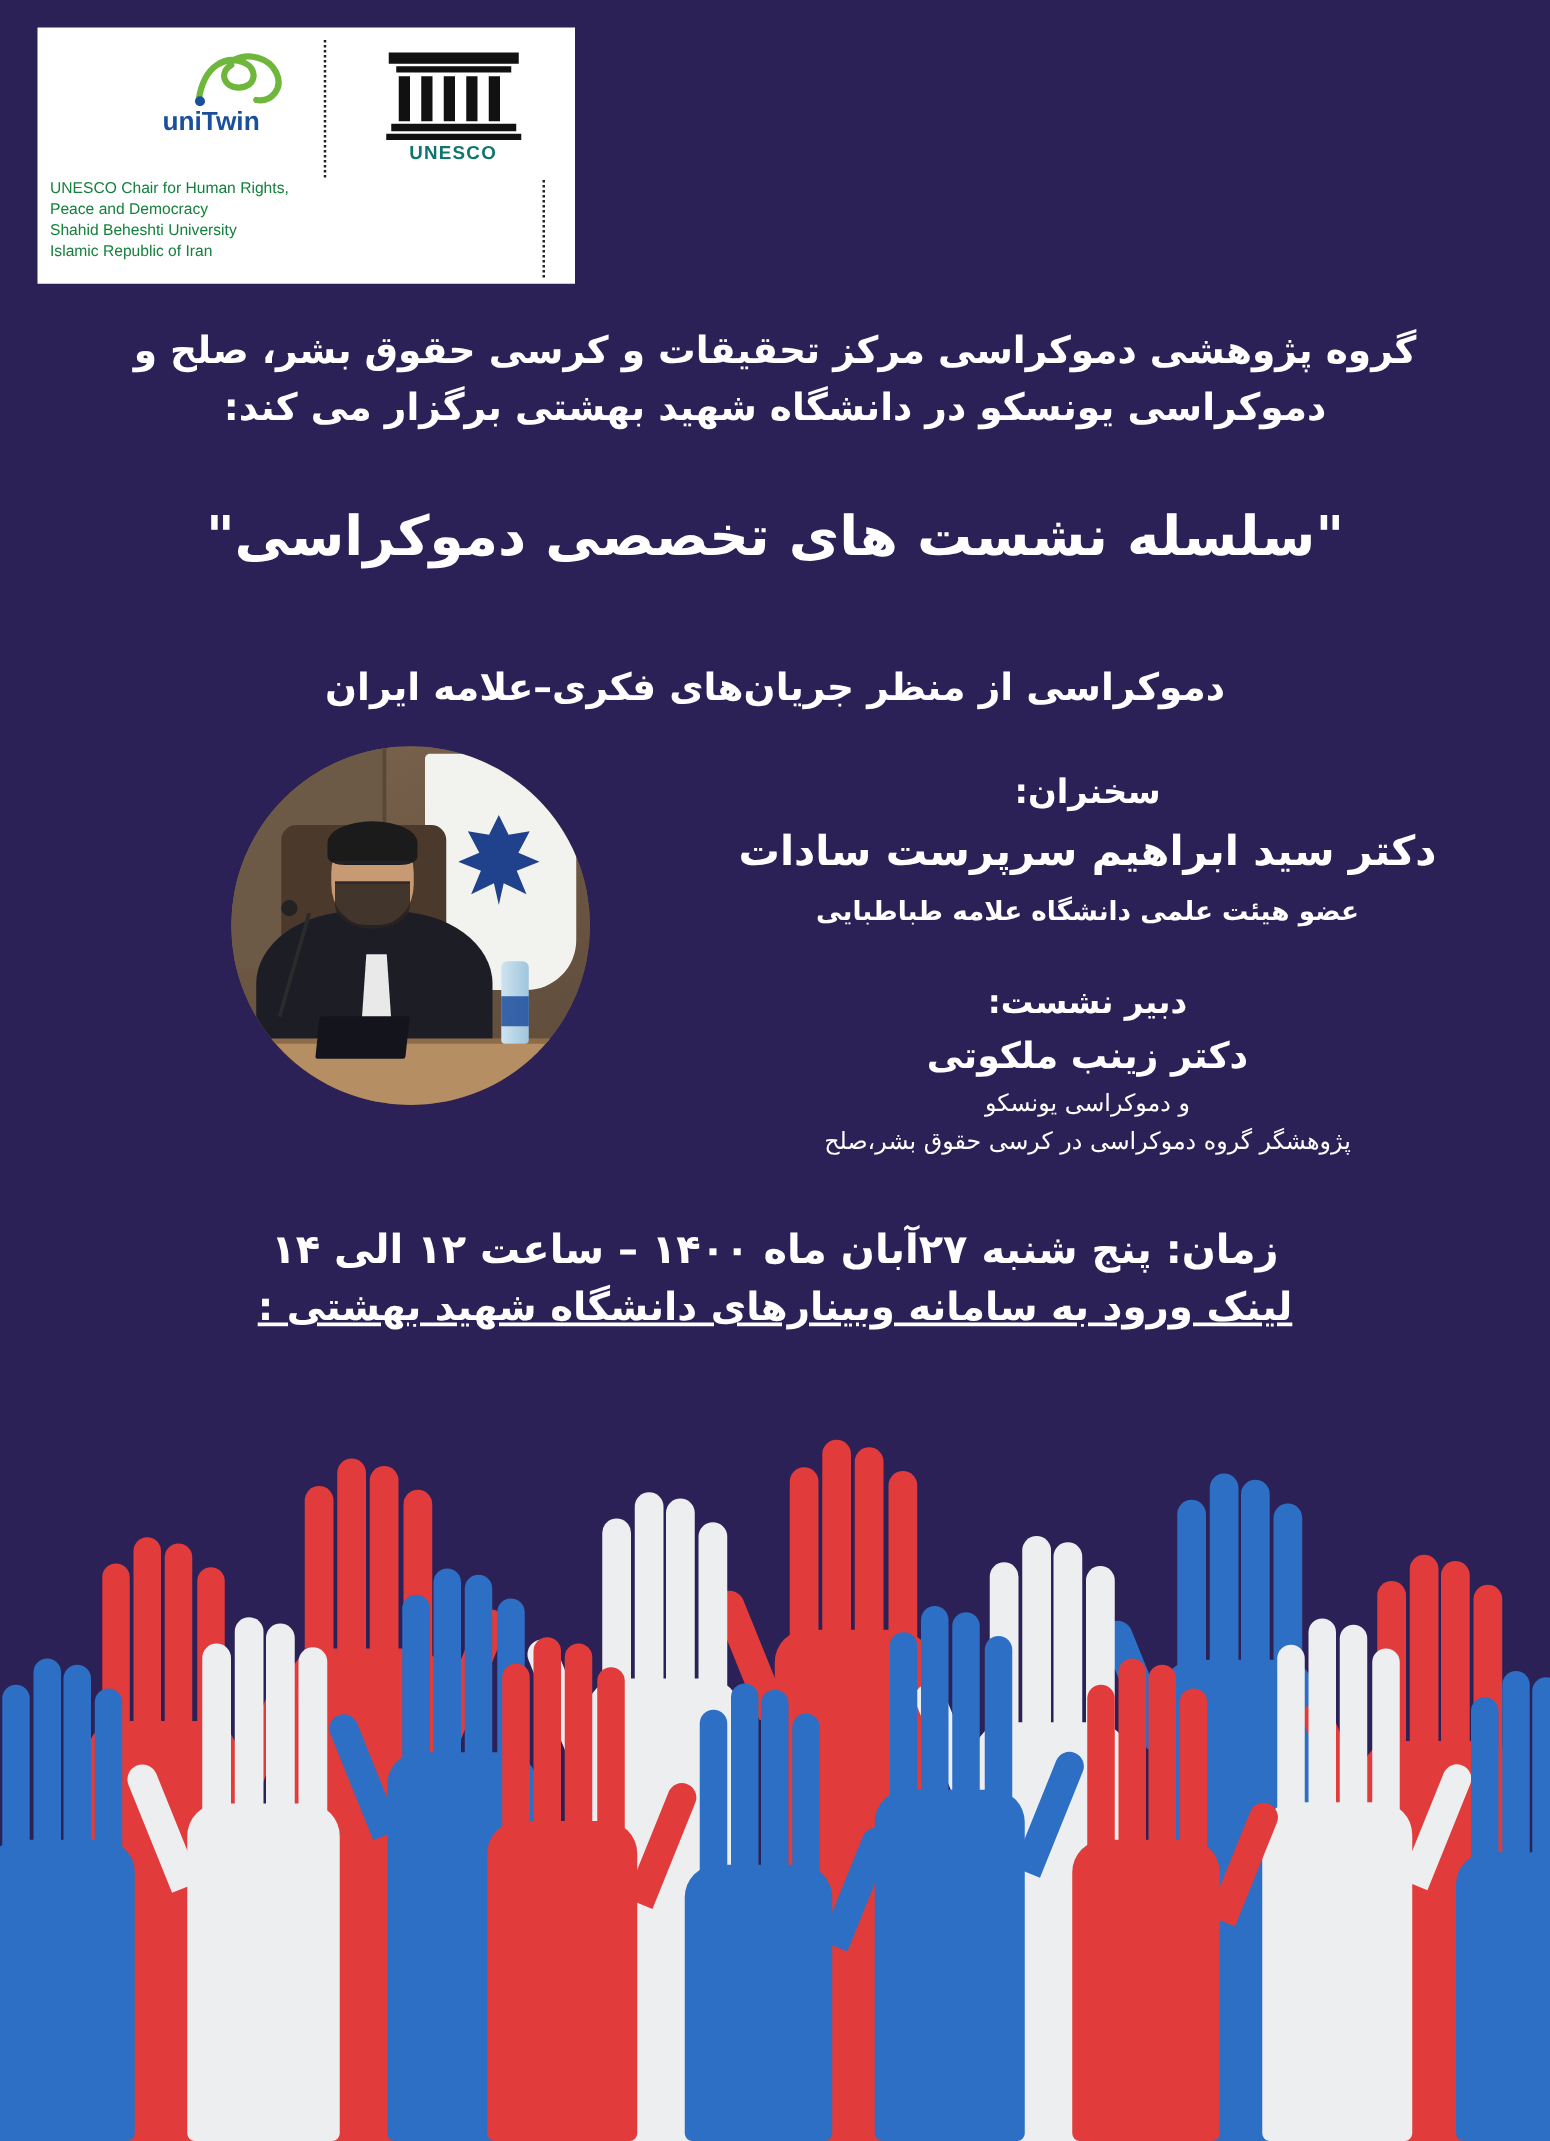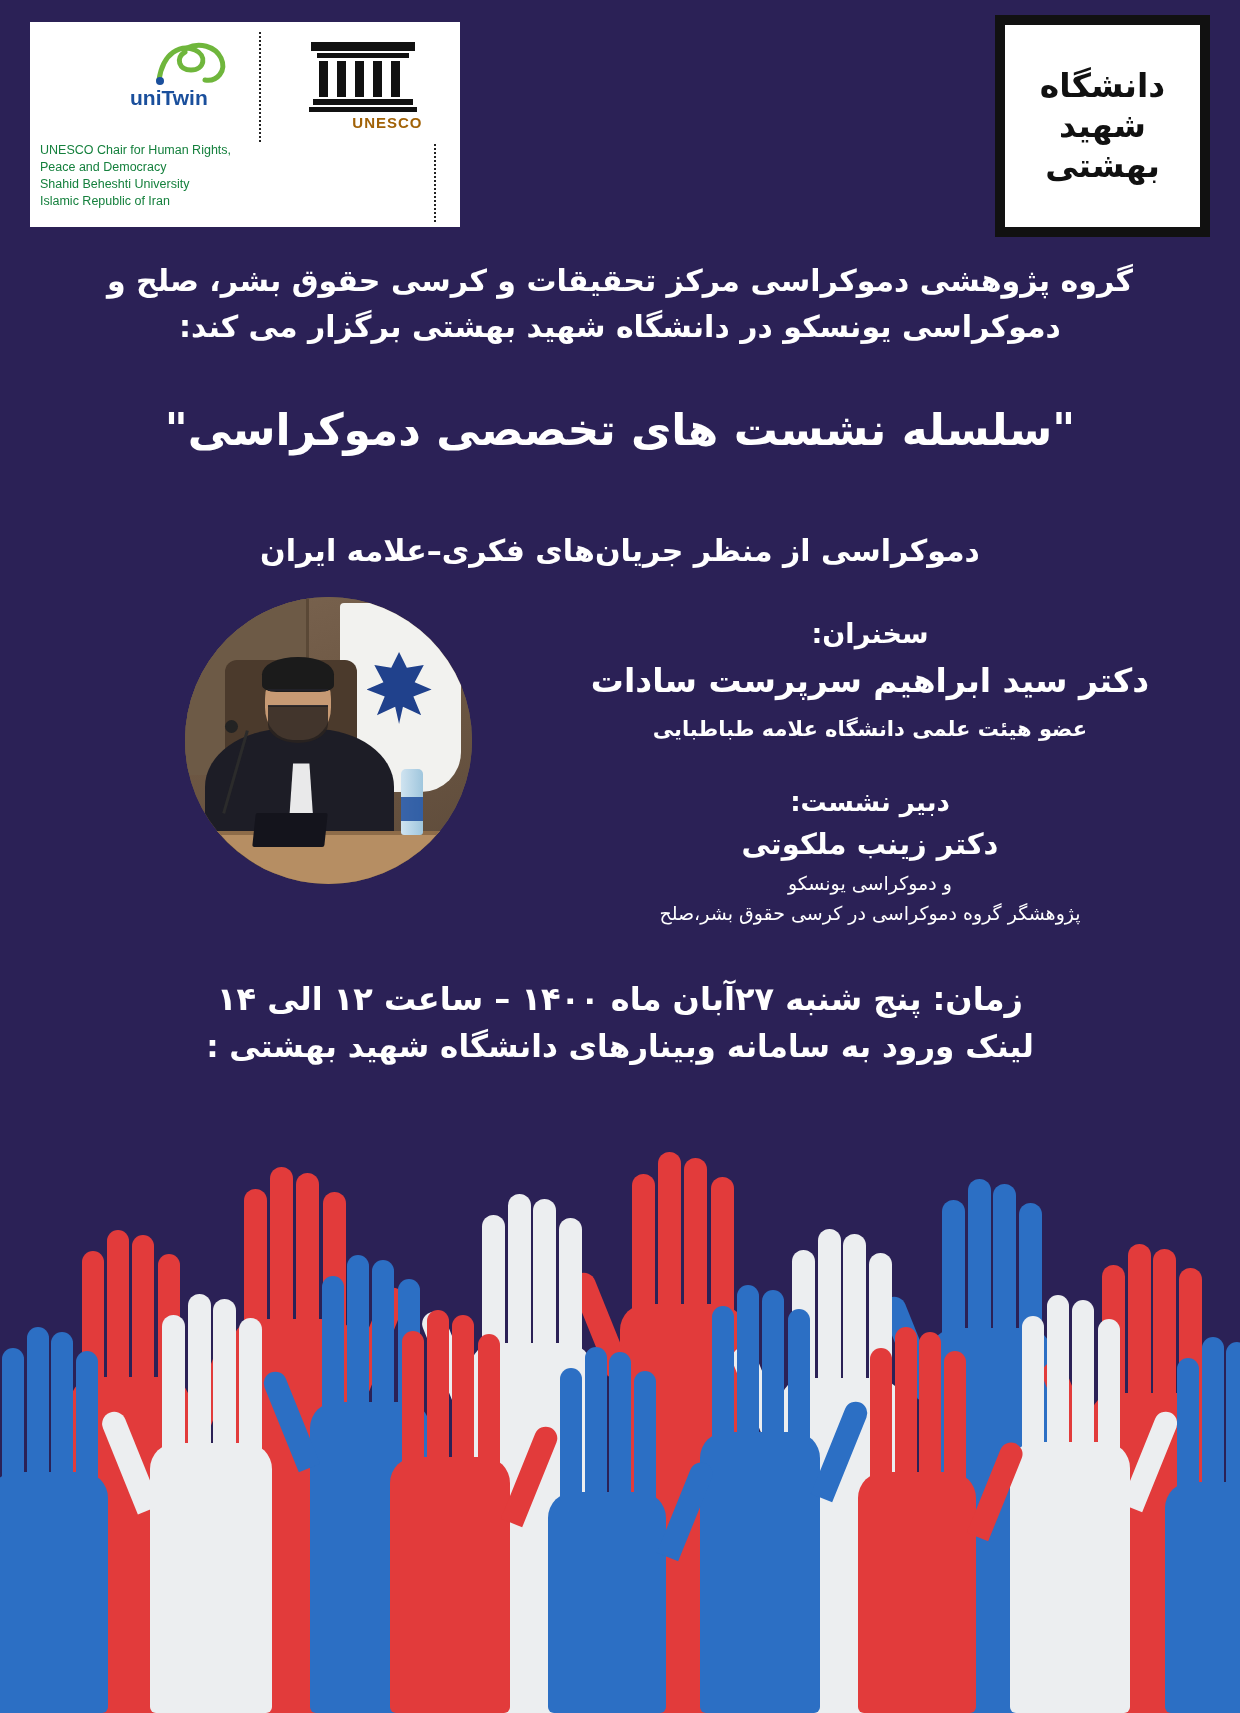--- a/index.html
+++ b/index.html
@@ -112,26 +112,26 @@
   .temple .base2 {
     position: absolute;
     top: 65px; left: 6px;
     width: 108px; height: 5px;
     background: #111;
   }
   .temple .word {
     position: absolute;
     top: 72px; left: 0;
     width: 120px;
-    text-align: right;
+    text-align: center;
     font-family: "Liberation Sans", sans-serif;
     font-weight: bold;
     font-size: 15px;
     letter-spacing: 1px;
-    color: #a16207;
+    color: #0f766e;
   }
 
   .unitwin {
     position: relative;
     width: 125px;
     height: 92px;
   }
   .unitwin .word {
     position: absolute;
     left: 8px; top: 46px;
@@ -423,20 +423,21 @@
   }
   .time-line {
     font-weight: bold;
     font-size: 32px;
     line-height: 1.5;
   }
   .link-label {
     font-weight: bold;
     font-size: 31px;
     line-height: 1.5;
+    text-decoration: underline;
   }
   .link-url {
     direction: ltr;
     font-family: "Liberation Sans", sans-serif;
     font-size: 36px;
     line-height: 1.5;
     letter-spacing: .5px;
   }
 
   
@@ -497,23 +498,20 @@
     </div>
     <div class="unesco-bottom">
       <div class="unesco-divider"></div>
       <div class="unesco-text-right" style="white-space:pre-line">UNESCO Chair for Human Rights,
 Peace and Democracy
 Shahid Beheshti University
 Islamic Republic of Iran</div>
     </div>
   </div>
 
-  <div class="sbu-logo">
-    <div class="sbu-inner">دانشگاه شهید بهشتی</div>
-  </div>
 
   <div class="intro">گروه پژوهشی دموکراسی مرکز تحقیقات و کرسی حقوق بشر، صلح و دموکراسی یونسکو در دانشگاه شهید بهشتی برگزار می کند:</div>
 
   <div class="series-title">"سلسله نشست های تخصصی دموکراسی"</div>
 
   <div class="lecture-title">دموکراسی از منظر جریان‌های فکری–علامه ایران</div>
 
   <div class="portrait">
     <div class="wall"></div>
     <div class="panel"></div>

